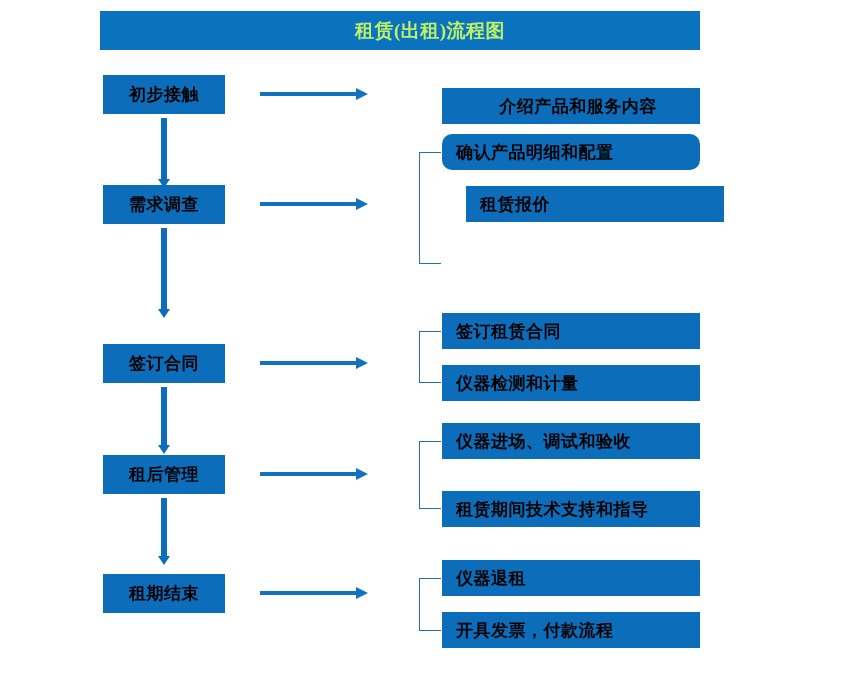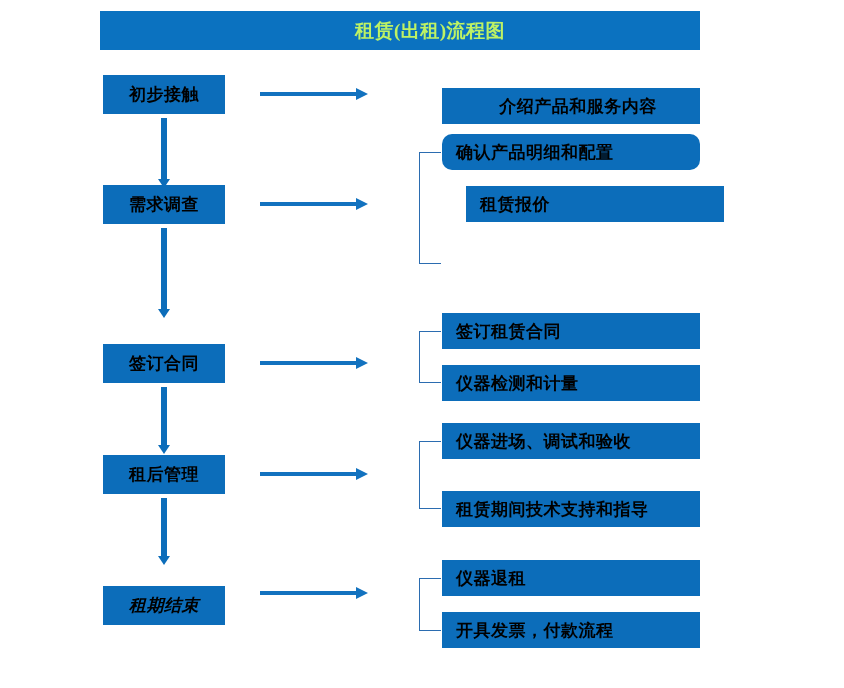--- a/index.html
+++ b/index.html
@@ -220,21 +220,21 @@
   </div>
   <div class="box box-right" style="top:491px;">
     <span>租赁期间技术支持和指导</span>
   </div>
 
   <div class="down-arrow" style="top:498px; height:67px;">
     <div class="shaft" style="height:58px;"></div>
     <div class="head" style="top:58px;"></div>
   </div>
 
-  <div class="box box-left" style="top:586px;font-style:italic;">
+  <div class="box box-left" style="top:574px;">
     <span>租期结束</span>
   </div>
 
   <div class="right-arrow" style="top:587px;">
     <div class="shaft"></div>
     <div class="head"></div>
   </div>
 
   <div class="bracket" style="top:578px; height:53px;"></div>
 

